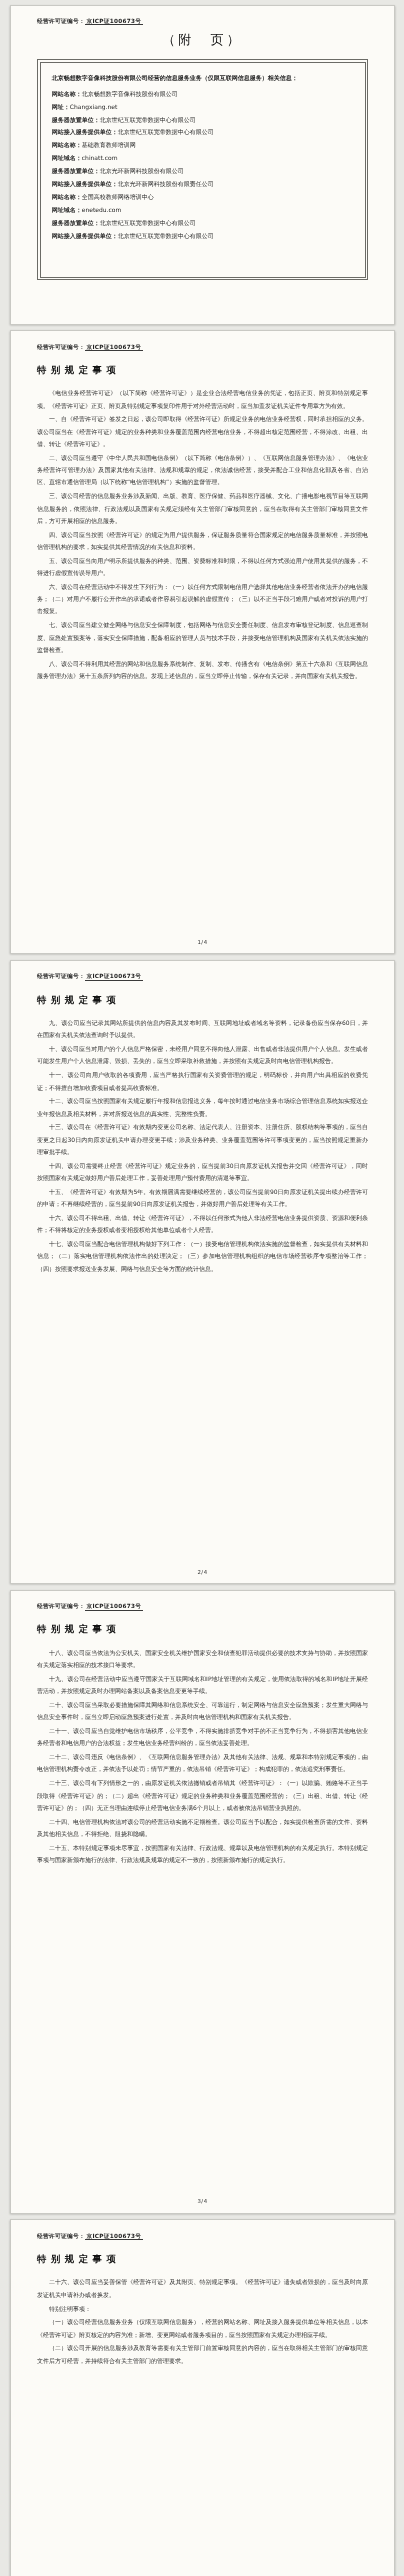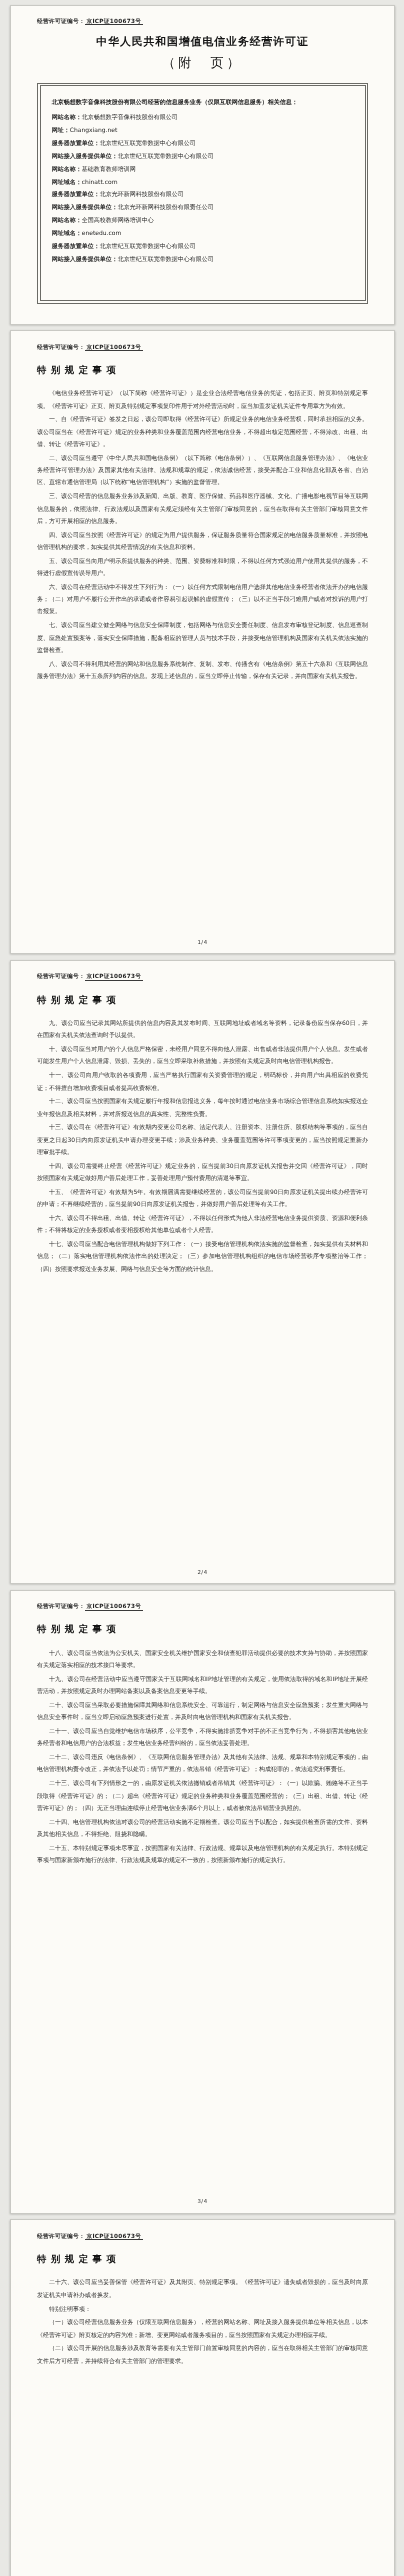--- a/index.html
+++ b/index.html
@@ -100,21 +100,20 @@
 </style>
 </head>
 <body>
 
 <div class="doc-wrap">
 
   <div class="page first-page">
     <div class="page-header">
       <span class="hdr-label">经营许可证编号：</span><span class="hdr-num">京ICP证100673号</span>
     </div>
-    <div class="cert-title">中华人民共和国增值电信业务经营许可证</div>
     <div class="cert-subtitle">（附　页）</div>
     <div class="cert-box">
       <div class="cert-box-inner">
         <div class="cert-intro">北京畅想数字音像科技股份有限公司经营的信息服务业务（仅限互联网信息服务）相关信息：</div>
         <div>
             <div class="cert-row"><span class="lbl">网站名称：</span><span>北京畅想数字音像科技股份有限公司</span></div>
             <div class="cert-row"><span class="lbl">网址：</span><span>Changxiang.net</span></div>
             <div class="cert-row"><span class="lbl">服务器放置单位：</span><span>北京世纪互联宽带数据中心有限公司</span></div>
             <div class="cert-row"><span class="lbl">网站接入服务提供单位：</span><span>北京世纪互联宽带数据中心有限公司</span></div>
             <div class="cert-row"><span class="lbl">网站名称：</span><span>基础教育教师培训网</span></div>

